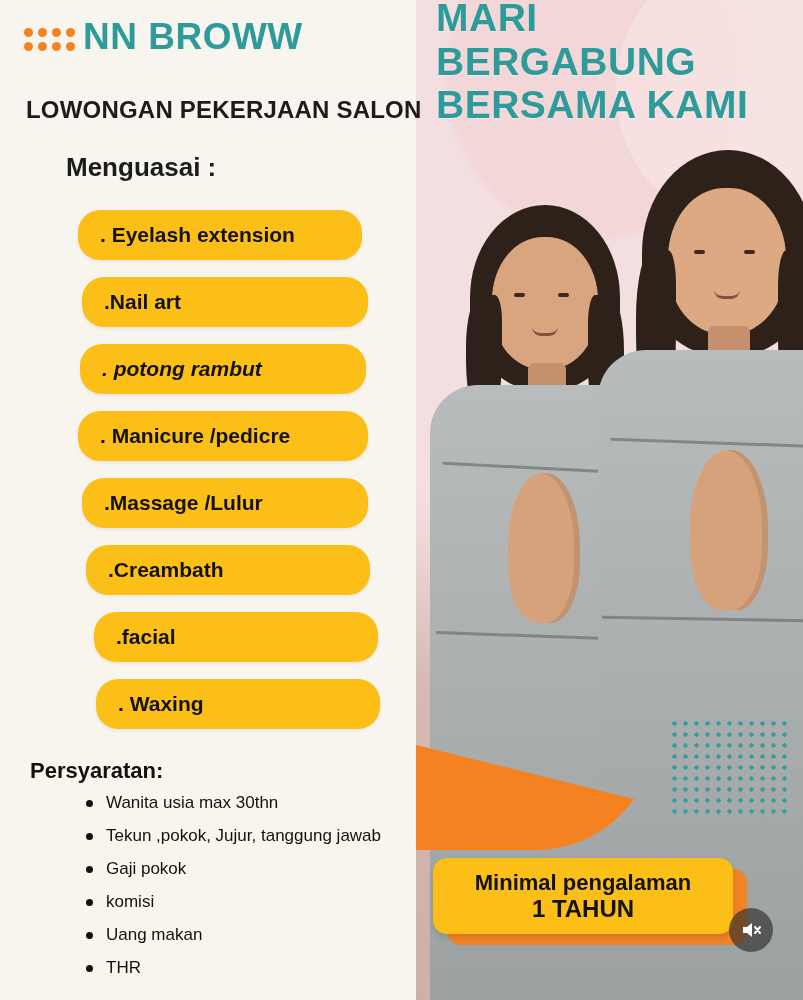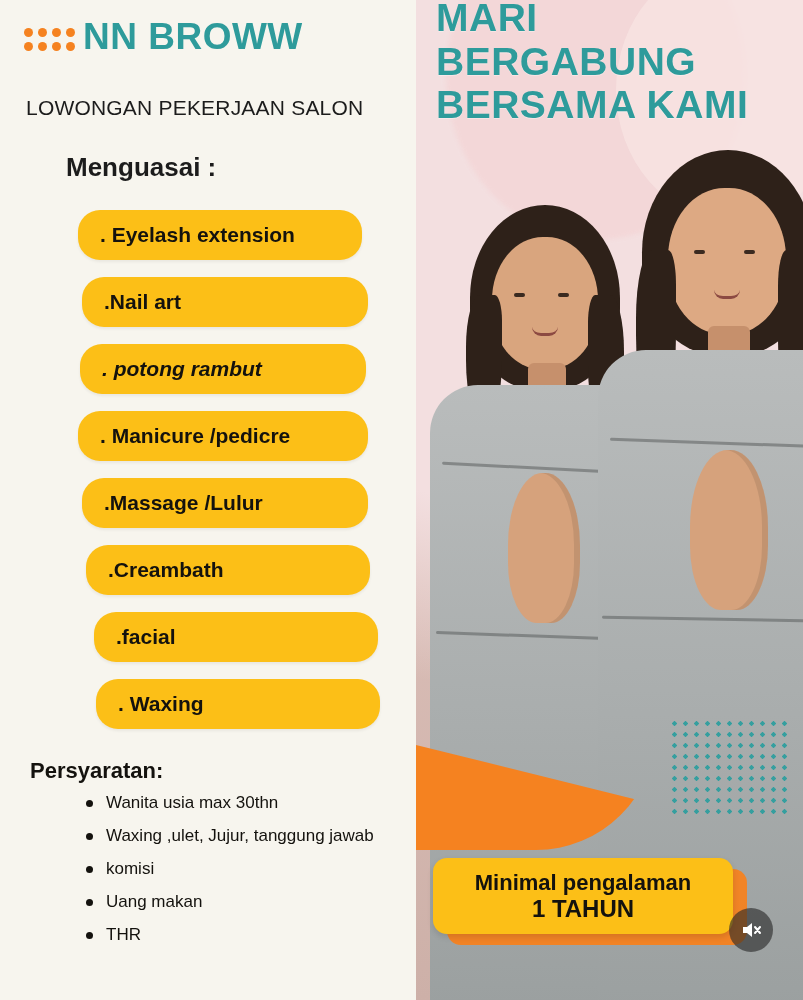--- a/index.html
+++ b/index.html
@@ -132,21 +132,21 @@
     margin-top: 4px;
   }
   .brand-dots i { width: 9px; height: 9px; border-radius: 50%; background: #f58220; display: block; }
   .brand-name {
     font-size: 37px; font-weight: 800; color: #2e9b9b;
     letter-spacing: .5px; white-space: nowrap;
   }
 
   .subtitle {
     position: absolute; left: 26px; top: 96px;
-    font-size: 21px; font-weight: 400; color: #1c1c1c;
+    font-size: 24px; font-weight: 700; color: #1c1c1c;
     letter-spacing: .2px; white-space: nowrap;
   }
   .menguasai {
     position: absolute; left: 66px; top: 152px;
     font-size: 26px; font-weight: 800; color: #1c1c1c;
   }
 
   .skills { position: absolute; left: 0; top: 210px; width: 420px; }
   .skill {
     background: #fcbf17;
@@ -300,21 +300,22 @@
       <div class="skill" style="margin-left:78px; width:290px;">. Manicure /pedicre</div>
       <div class="skill" style="margin-left:82px; width:286px;">.Massage /Lulur</div>
       <div class="skill" style="margin-left:86px; width:284px;">.Creambath</div>
       <div class="skill" style="margin-left:94px; width:284px;">.facial</div>
       <div class="skill" style="margin-left:96px; width:284px;">. Waxing</div>
     </div>
 
     <div class="persyaratan">Persyaratan:</div>
     <ul class="req-list">
       <li>Wanita usia max 30thn</li>
-      <li>Waxing ,ulet, Jujur, tanggung jawab</li>
+      <li>Tekun ,pokok, Jujur, tanggung jawab</li>
+      <li>Gaji pokok</li>
       <li>komisi</li>
       <li>Uang makan</li>
       <li>THR</li>
     </ul>
   </div>
 
   <div class="badge-shadow"></div>
   <div class="badge">
     <div class="b1">Minimal pengalaman</div>
     <div class="b2">1 TAHUN</div>

